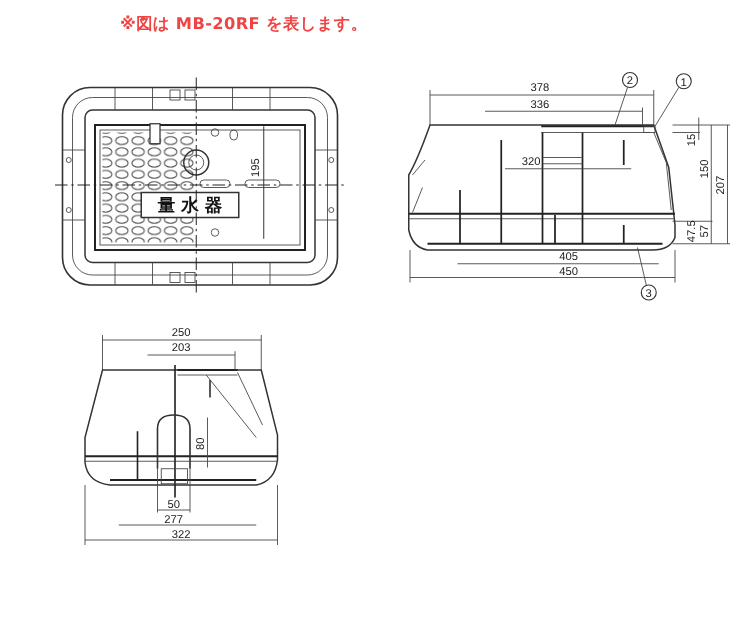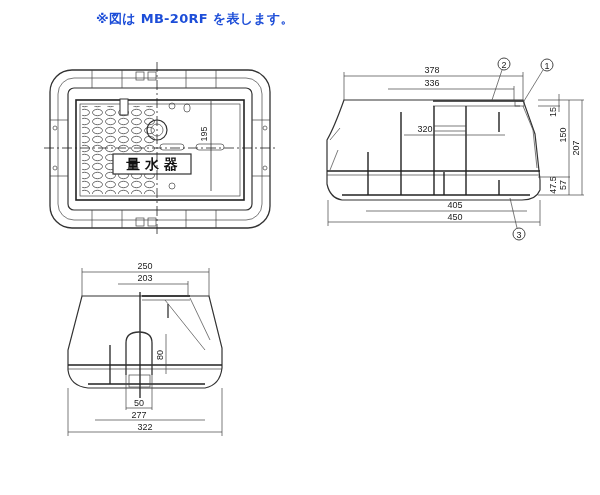--- a/index.html
+++ b/index.html
@@ -1,19 +1,19 @@
 <!DOCTYPE html>
 <html><head>
 <meta charset="utf-8">
 <style>
   html, body { margin:0; padding:0; background:#ffffff; }
   body { width:600px; height:495px; position:relative; overflow:hidden;
          font-family:"Liberation Sans", sans-serif; color:#222; }
   .caption { position:absolute; left:96px; top:10px; font-size:13px; font-weight:bold;
-             color:#1d4ed8; letter-spacing:0.3px; font-family:"DejaVu Sans", sans-serif; }
+             color:#ef4444; letter-spacing:0.3px; font-family:"DejaVu Sans", sans-serif; }
   svg { position:absolute; left:0; top:0; }
   .dim { font-family:"Liberation Sans", sans-serif; font-size:9px; fill:#222; }
   .ln { stroke:#333; fill:none; }
   .thin { stroke:#444; stroke-width:0.7; fill:none; }
   .thick { stroke:#222; stroke-width:1.6; fill:none; }
   .label-meter { font-family:"DejaVu Sans", sans-serif; font-size:14px; font-weight:bold; fill:#111; }
 </style>
 </head>
 <body>
 

